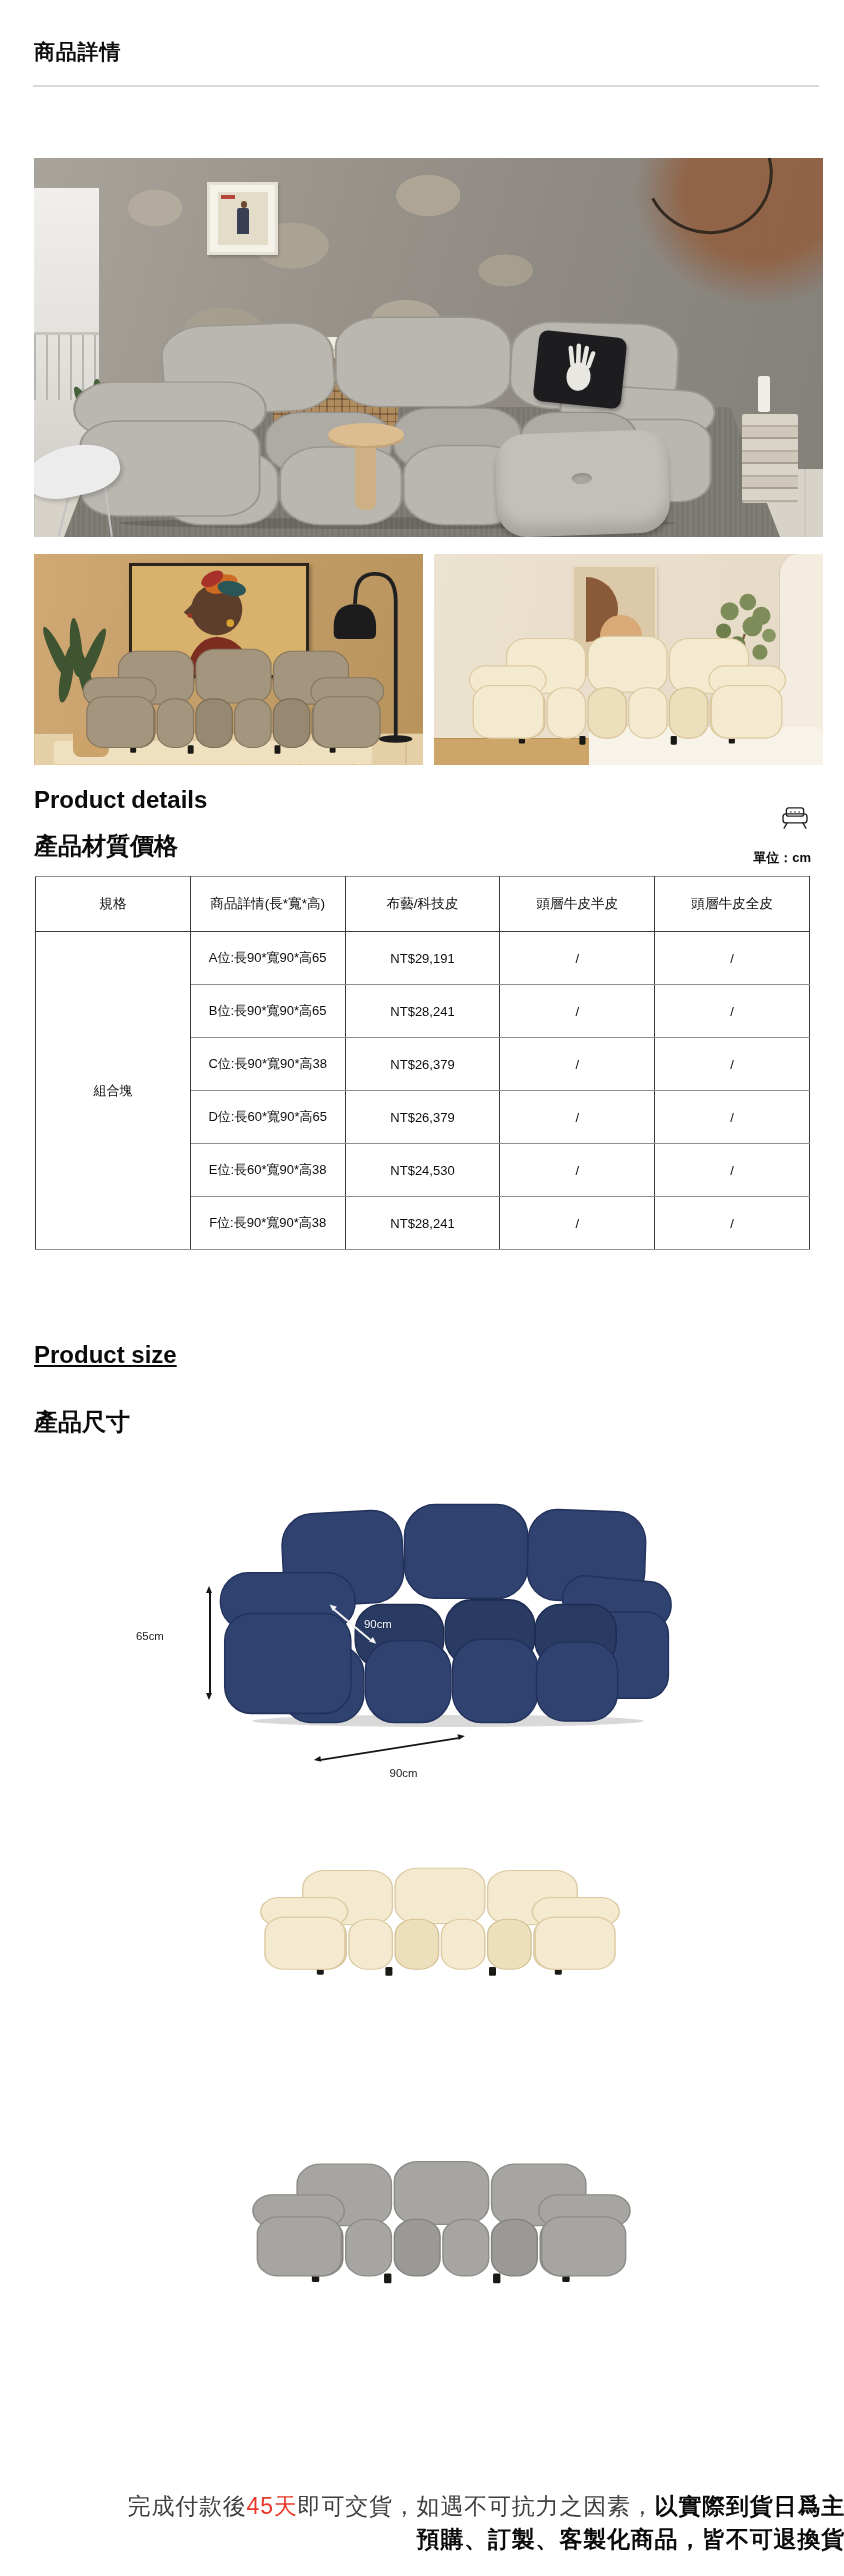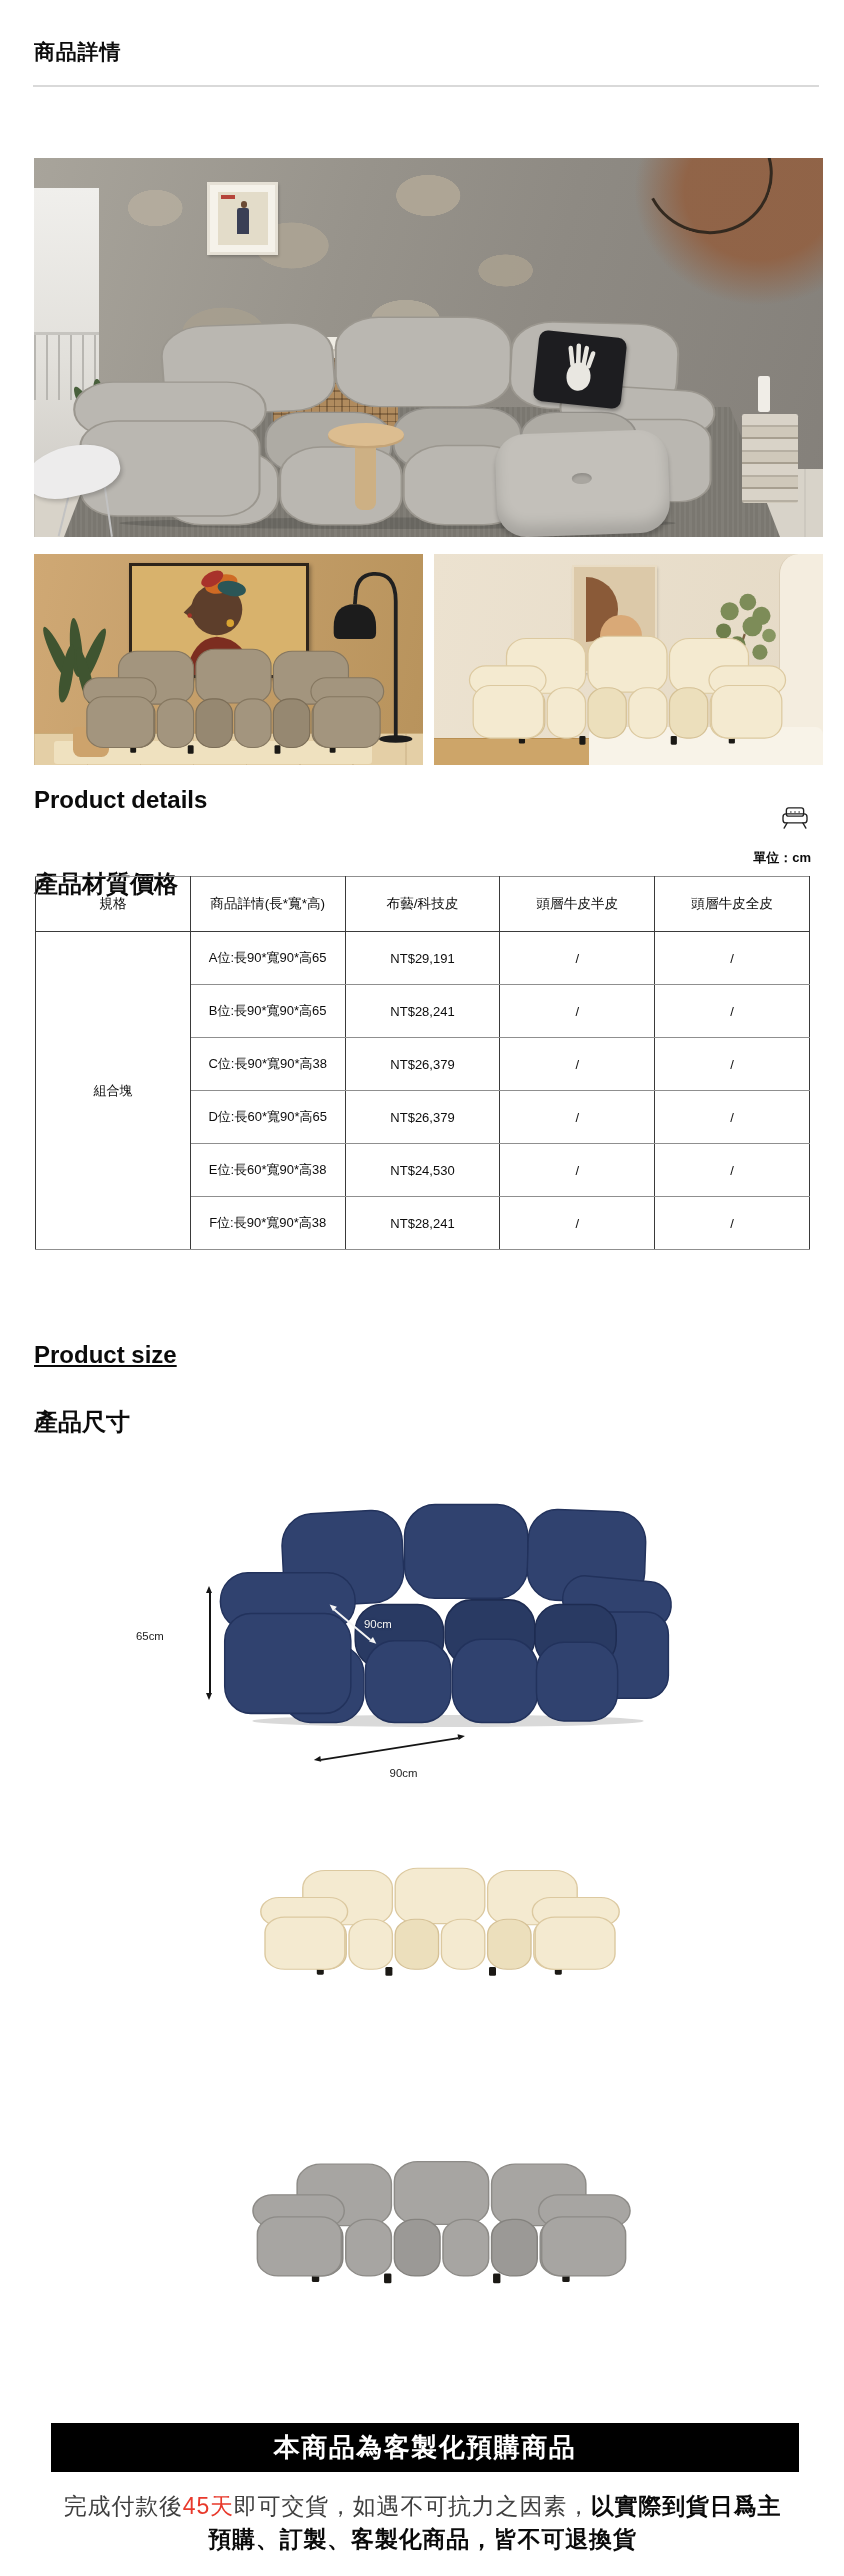--- a/index.html
+++ b/index.html
@@ -82,21 +82,21 @@
   .sr-rug { left:155px; bottom:0; width:234px; height:38px; background:#f8f3e8; border-radius:7.6px 7.6px 0 0; }
   .sr-art { left:138px; top:10.6px; width:85px; height:108px; background:#dcc9a9; border:2.3px solid #e9dcc4; box-shadow:0.8px 1.5px 3px rgba(0,0,0,.2); overflow:hidden; }
   .sr-art-brown { position:absolute; left:12px; top:10.6px; width:32px; height:65px; background:#8a5a38; border-radius:0 33px 33px 0; }
   .sr-art-peach { position:absolute; left:26px; top:48px; width:42px; height:42px; background:#d9a977; border-radius:50%; }
   .sr-pot { left:297px; top:161px; width:26px; height:21px; background:#efe9dc; border:0.8px solid #d8d0c0; border-radius:3px; }
 
   
   .h-en { font-size:24px; font-weight:bold; color:#0b0b0b; }
   .h-zh { font-size:24px; font-weight:bold; color:#0b0b0b; }
   .details-en { left:34px; top:786px; }
-  .details-zh { left:34px; top:868px;text-align:right; }
+  .details-zh { left:34px; top:830px;text-align:right; }
   .unit-label { left:697px; top:849px; width:114px; text-align:right; font-size:13px; font-weight:bold; color:#0b0b0b; }
   .sofa-unit-icon { left:780px; top:805px; width:30px; height:26px; }
   .size-en { left:34px; top:1341px;text-decoration:underline; }
   .size-zh { left:34px; top:1406px; }
 
   
   .price-table { left:35px; top:876px; width:775px; border-collapse:collapse; table-layout:fixed; border:1.5px solid #3a3a3a; font-size:13px; color:#0d0d0d;padding-left:41px; }
   .price-table th, .price-table td { border-left:0.8px solid #3a3a3a; border-right:0.8px solid #3a3a3a; border-top:0.8px solid #8f8f8f; border-bottom:0.8px solid #8f8f8f; text-align:center; vertical-align:middle; font-weight:normal; }
   .price-table thead th { height:55px; font-size:13.6px; border-bottom:0.8px solid #3a3a3a; }
   .price-table tbody td { height:53px; }
@@ -130,21 +130,21 @@
   .dline.white::before { border-right-color:#f5f5f5; }
   .dline.white::after { border-left-color:#f5f5f5; }
   .label-65 { left:102px; top:145px; width:64px; text-align:left; }
   .arrow-depth { left:295px; top:139px; width:47px; transform:rotate(40deg); }
   .label-depth { left:330px; top:133px; color:#f7f7f5; text-shadow:0 0 2.3px rgba(20,30,60,.6); }
   .arrow-width { left:286px; top:263px; width:139px; transform:rotate(-9deg); }
   .label-width { left:324px; top:282px; width:91px; text-align:center; }
 
   
   .footer-banner { left:51px; top:2423px; width:748px; height:49px; background:#000; color:#fff; font-size:26px; font-weight:bold; text-align:center; line-height:49px; letter-spacing:1.5px; }
-  .notice { left:0; width:845px; text-align:center; font-size:23px; color:#3f3f3f; letter-spacing:0.8px; }
+  .notice { left:0; width:845px; text-align:right; font-size:23px; color:#3f3f3f; letter-spacing:0.8px; }
   .notice-1 { top:2491px; }
   .notice-2 { top:2524px; font-weight:bold; color:#0a0a0a; }
   .notice .hl { color:#e8392b; }
   .notice .b { font-weight:bold; color:#0a0a0a; }
 </style>
 </head>
 <body>
 
 <div id="page">
 
@@ -439,18 +439,17 @@
     <rect class="shade" x="196" y="100" width="62" height="92" rx="28"></rect>
     <rect class="body" x="262" y="100" width="62" height="92" rx="28"></rect>
     <rect class="shade" x="328" y="100" width="62" height="92" rx="28"></rect>
     <rect class="body" x="394" y="100" width="62" height="92" rx="28"></rect>
     <rect class="body" x="4" y="60" width="124" height="52" rx="26"></rect>
     <rect class="body" x="10" y="96" width="114" height="96" rx="28"></rect>
     <rect class="body" x="392" y="60" width="124" height="52" rx="26"></rect>
     <rect class="body" x="396" y="96" width="114" height="96" rx="28"></rect>
   </svg>
 
-  <div class="abs footer-banner">本商品為客製化預購商品</div>
   <div class="abs notice notice-1"><span>完成付款後</span><span class="hl">45天</span><span>即可交貨，如遇不可抗力之因素，</span><span class="b">以實際到貨日爲主</span></div>
   <div class="abs notice notice-2">預購、訂製、客製化商品，皆不可退換貨</div>
 
 </div>
 
 
 </body></html>

